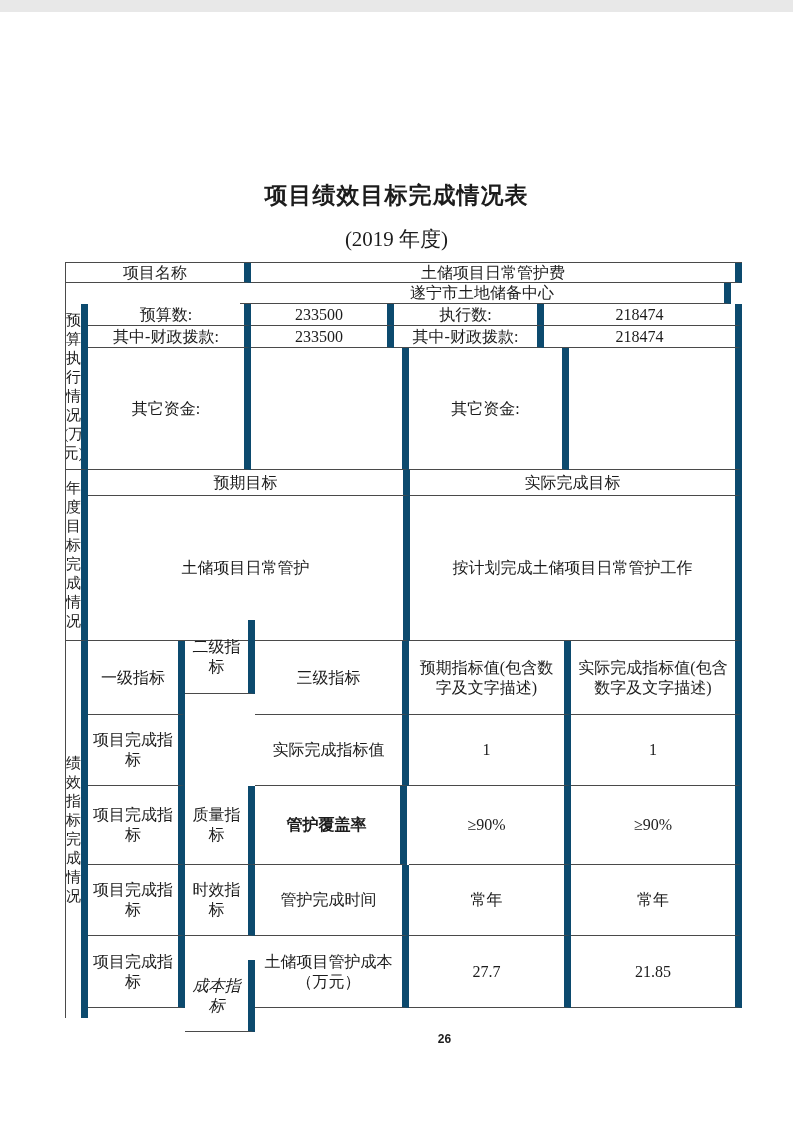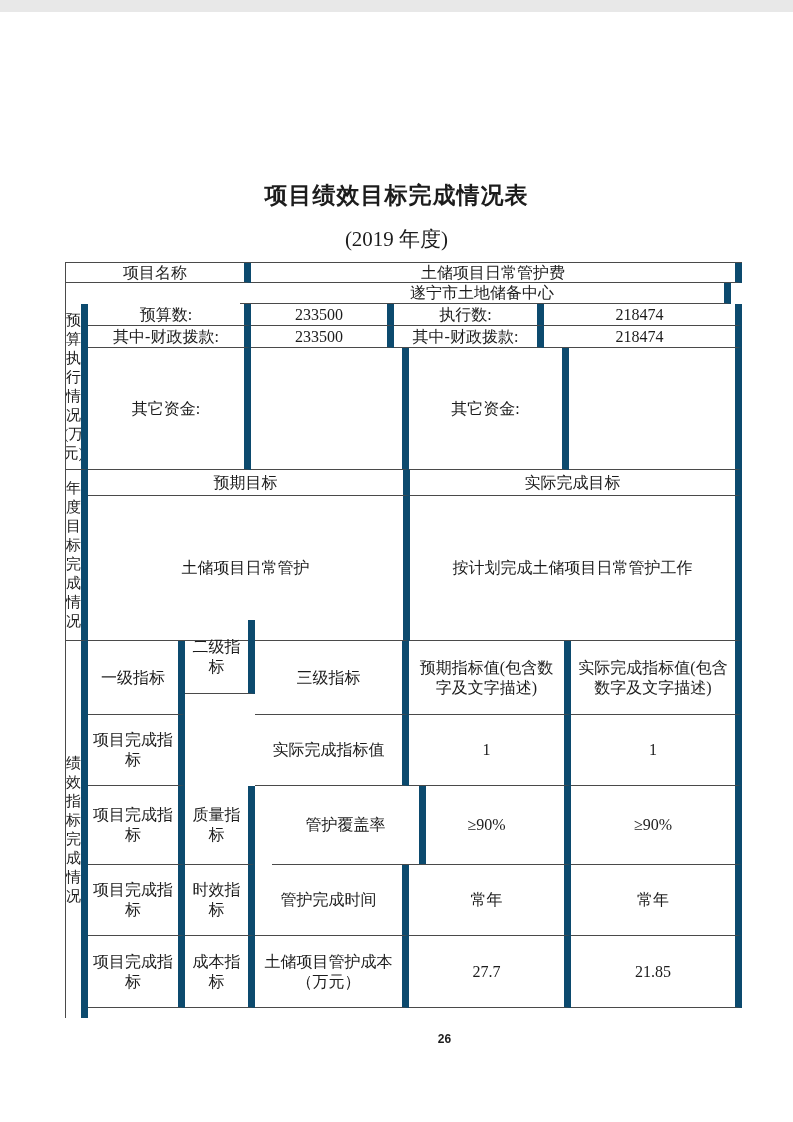--- a/index.html
+++ b/index.html
@@ -110,32 +110,32 @@
     <div class="cell" style="left:189px;top:378px;width:154px;height:74px;">三级指标</div>
     <div class="cell wrap2" style="left:505px;top:378px;width:171px;height:74px;">实际完成指标值(包含数字及文字描述)</div>
 
     <div class="cell wrap2" style="left:22px;top:452px;width:97px;height:71px;">项目完成指标</div>
     <div class="cell" style="left:189px;top:452px;width:154px;height:71px;">实际完成指标值</div>
     <div class="cell" style="left:343px;top:452px;width:162px;height:71px;">1</div>
     <div class="cell" style="left:505px;top:452px;width:171px;height:71px;">1</div>
 
     <div class="cell wrap2" style="left:22px;top:523px;width:97px;height:79px;">项目完成指标</div>
     <div class="cell" style="left:119px;top:523px;width:70px;height:79px;">质量指标</div>
-    <div class="cell" style="left:206px;top:523px;width:154px;height:79px;">管护覆盖率</div>
+    <div class="cell" style="left:187px;top:523px;width:154px;height:79px;font-weight:bold;">管护覆盖率</div>
     <div class="cell" style="left:343px;top:523px;width:162px;height:79px;">≥90%</div>
     <div class="cell" style="left:505px;top:523px;width:171px;height:79px;">≥90%</div>
 
     <div class="cell wrap2" style="left:22px;top:602px;width:97px;height:71px;">项目完成指标</div>
     <div class="cell" style="left:119px;top:602px;width:70px;height:71px;">时效指标</div>
     <div class="cell" style="left:189px;top:602px;width:154px;height:71px;">管护完成时间</div>
     <div class="cell" style="left:343px;top:602px;width:162px;height:71px;">常年</div>
     <div class="cell" style="left:505px;top:602px;width:171px;height:71px;">常年</div>
 
     <div class="cell wrap2" style="left:22px;top:673px;width:97px;height:72px;">项目完成指标</div>
-    <div class="cell" style="left:119px;top:673px;width:70px;height:72px;">成本指标</div>
+    <div class="cell" style="left:119px;top:697px;width:70px;height:72px;font-style:italic;">成本指标</div>
     <div class="cell wrap2" style="left:189px;top:673px;width:154px;height:72px;">土储项目管护成本（万元）</div>
     <div class="cell" style="left:343px;top:673px;width:162px;height:72px;">27.7</div>
     <div class="cell" style="left:505px;top:673px;width:171px;height:72px;">21.85</div>
 
   </div>
 
   <div class="page-number">26</div>
 
 </div>
 

